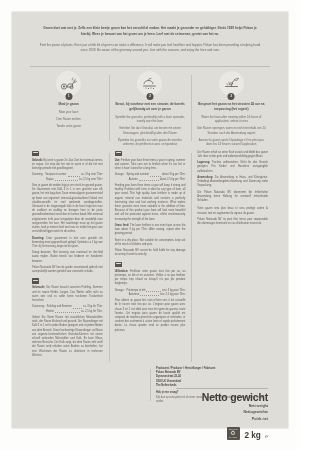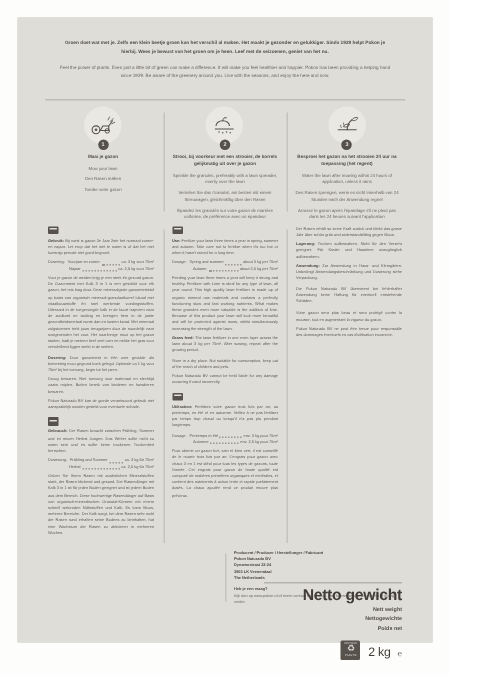--- a/index.html
+++ b/index.html
@@ -96,21 +96,21 @@
   }
   .w-sub{font-size:3.6px;font-weight:bold;color:#55504a;line-height:1.55;margin-top:1px;}
   .w-bottom{display:flex;align-items:center;justify-content:flex-end;gap:5px;margin-top:2px;}
   .recy{
     width:13px;height:13px;background:#57524c;border-radius:1px;
     display:flex;align-items:center;justify-content:center;flex-direction:column;
   }
   .recy .rtop{font-size:1.9px;color:#deddd7;line-height:1.1;letter-spacing:-0.02em;}
   .recy .rmid{font-size:6px;color:#deddd7;line-height:1;}
   .recy .rbot{font-size:1.9px;color:#deddd7;line-height:1.1;}
-  .w-kg{font-size:8.2px;font-weight:normal;color:#423d37;letter-spacing:-0.1px;}
+  .w-kg{font-size:8.2px;font-weight:bold;color:#423d37;letter-spacing:-0.1px;}
   .w-e{font-size:5px;color:#55504a;font-weight:normal;}
 </style>
 </head>
 <body>
 
 <div class="page">
   <div class="label">
 
     <div class="hdr">
       <p class="nl">Groen doet wat met je. Zelfs een klein beetje groen kan het verschil al maken. Het maakt je gezonder en gelukkiger. Sinds 1929 helpt Pokon je hierbij. Wees je bewust van het groen om je heen. Leef met de seizoenen, geniet van het nu.</p>

